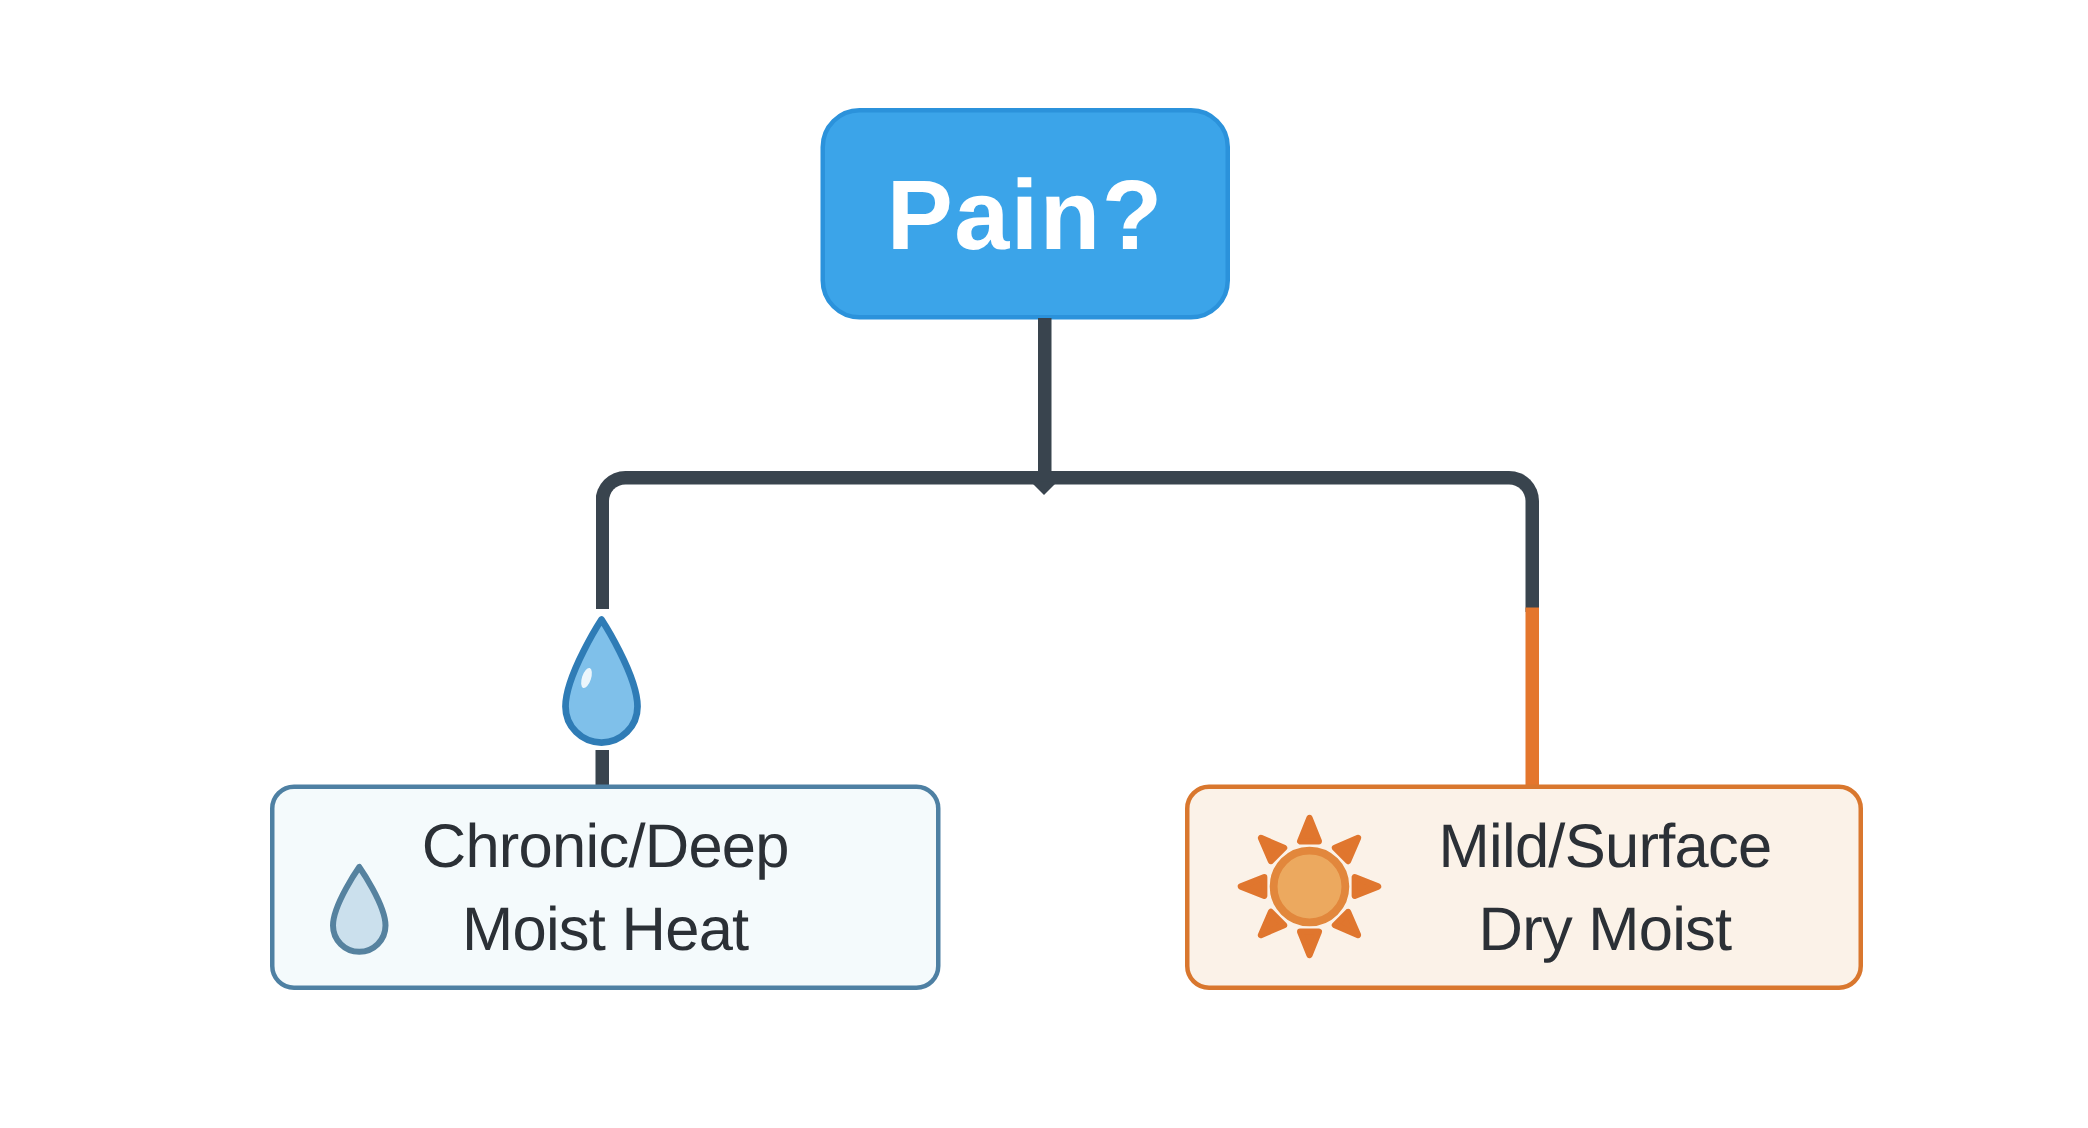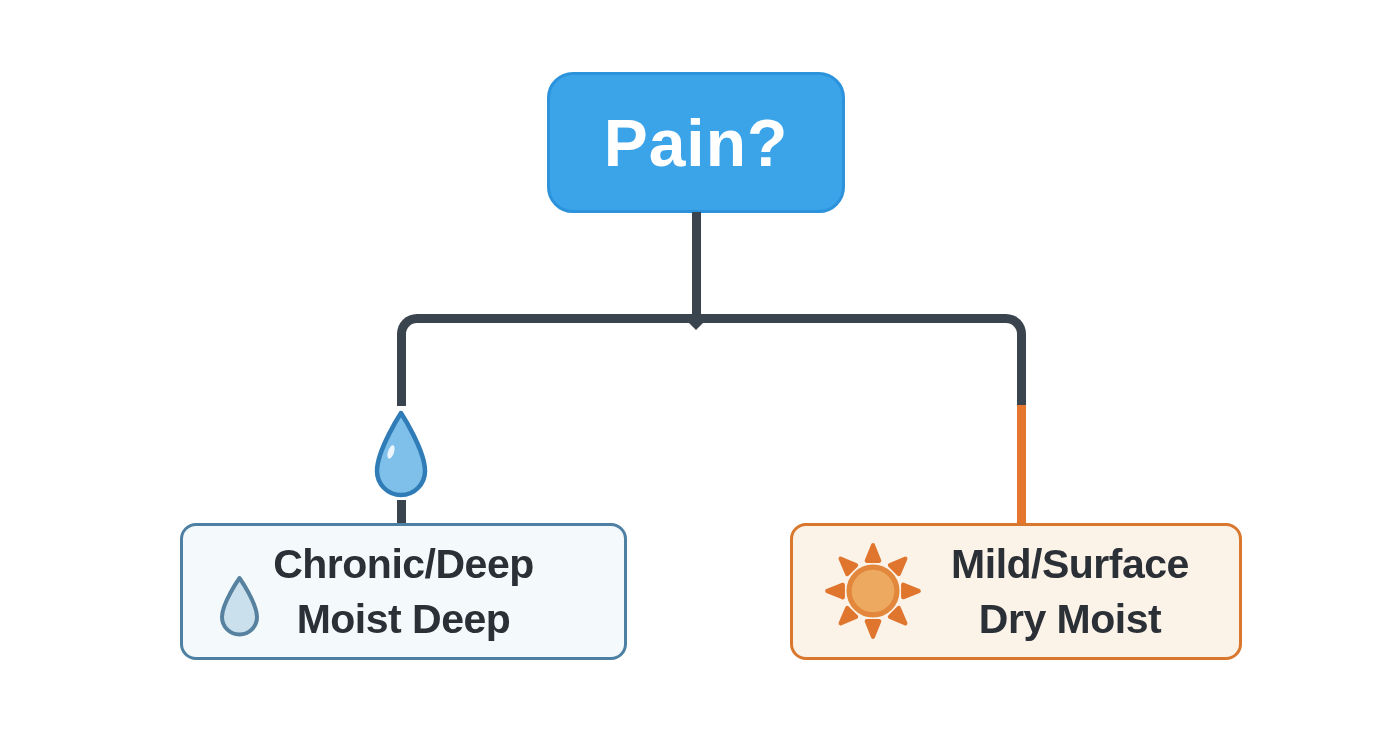--- a/index.html
+++ b/index.html
@@ -12,21 +12,21 @@
     --root_text:#FFFFFF;
   }
   html,body{margin:0;padding:0;}
   body{font-family:"Liberation Sans",sans-serif;}
   .canvas{
     position:relative;width:1392px;height:752px;overflow:hidden;
     background:radial-gradient(130% 130% at 50% 45%, #ffffff 72%, #f2f2f1 100%);
   }
   
   .node-root{
-    position:absolute;left:547px;top:72px;width:298px;height:141px;
+    position:absolute;left:547px;top:72px;width:273px;height:141px;
     background:var(--blue_fill);border:3px solid var(--blue_border);
     border-radius:26px;box-sizing:border-box;
     display:flex;align-items:center;justify-content:center;
   }
   .node-root span{
     color:var(--root_text);font-size:66px;font-weight:700;letter-spacing:1px;
   }
   
   .stem{
     position:absolute;left:692px;top:212px;width:9px;height:106px;
@@ -68,21 +68,21 @@
     left:180px;width:447px;
     background:var(--left_box_bg);border:3px solid var(--left_box_border);
   }
   .leaf-right{
     left:790px;width:452px;
     background:var(--right_box_bg);border:3px solid var(--right_box_border);
   }
   .leaf-text{
     position:absolute;inset:0;display:flex;flex-direction:column;
     align-items:center;justify-content:center;
-    color:var(--text_dark);font-size:41px;font-weight:700;line-height:1.32;
+    color:var(--text_dark);font-size:41px;font-weight:400;line-height:1.32;
     letter-spacing:-0.5px;text-align:center;
   }
   .leaf-right .leaf-text{padding-left:108px;}
   .drop-small{position:absolute;left:34px;top:48px;width:45px;height:64px;}
   .sun-icon{position:absolute;left:28px;top:13px;width:104px;height:104px;}
   .sun-core{fill:var(--sun_core_fill);stroke:var(--sun_core_stroke);stroke-width:5;}
   .sun-ray{fill:var(--sun_ray);stroke:var(--sun_ray);stroke-width:4;stroke-linejoin:round;}
 </style>
 </head>
 <body>
@@ -104,21 +104,21 @@
     <path class="drop-path" d="M31 5 C 31 5, 7 42, 7 63 a24 24 0 0 0 48 0 C 55 42, 31 5, 31 5 Z"></path>
     <ellipse class="drop-highlight" cx="21" cy="44" rx="3" ry="7" transform="rotate(18 21 44)"></ellipse>
   </svg>
 
   <div class="leaf leaf-left">
     <svg class="drop-small" viewBox="0 0 45 64" aria-hidden="true">
       <path class="drop-small-path" d="M22.5 4 C 22.5 4, 5 29, 5 43 a17.5 17.5 0 0 0 35 0 C 40 29, 22.5 4, 22.5 4 Z"></path>
     </svg>
     <div class="leaf-text">
       <div>Chronic/Deep</div>
-      <div>Moist Deep</div>
+      <div>Moist Heat</div>
     </div>
   </div>
 
   <div class="leaf leaf-right">
     <svg class="sun-icon" viewBox="0 0 100 100" aria-hidden="true">
       <g>
         <polygon class="sun-ray" points="50,6 44,21 56,21" transform="rotate(0 50 50)"></polygon>
         <polygon class="sun-ray" points="50,6 44,21 56,21" transform="rotate(45 50 50)"></polygon>
         <polygon class="sun-ray" points="50,6 44,21 56,21" transform="rotate(90 50 50)"></polygon>
         <polygon class="sun-ray" points="50,6 44,21 56,21" transform="rotate(135 50 50)"></polygon>

